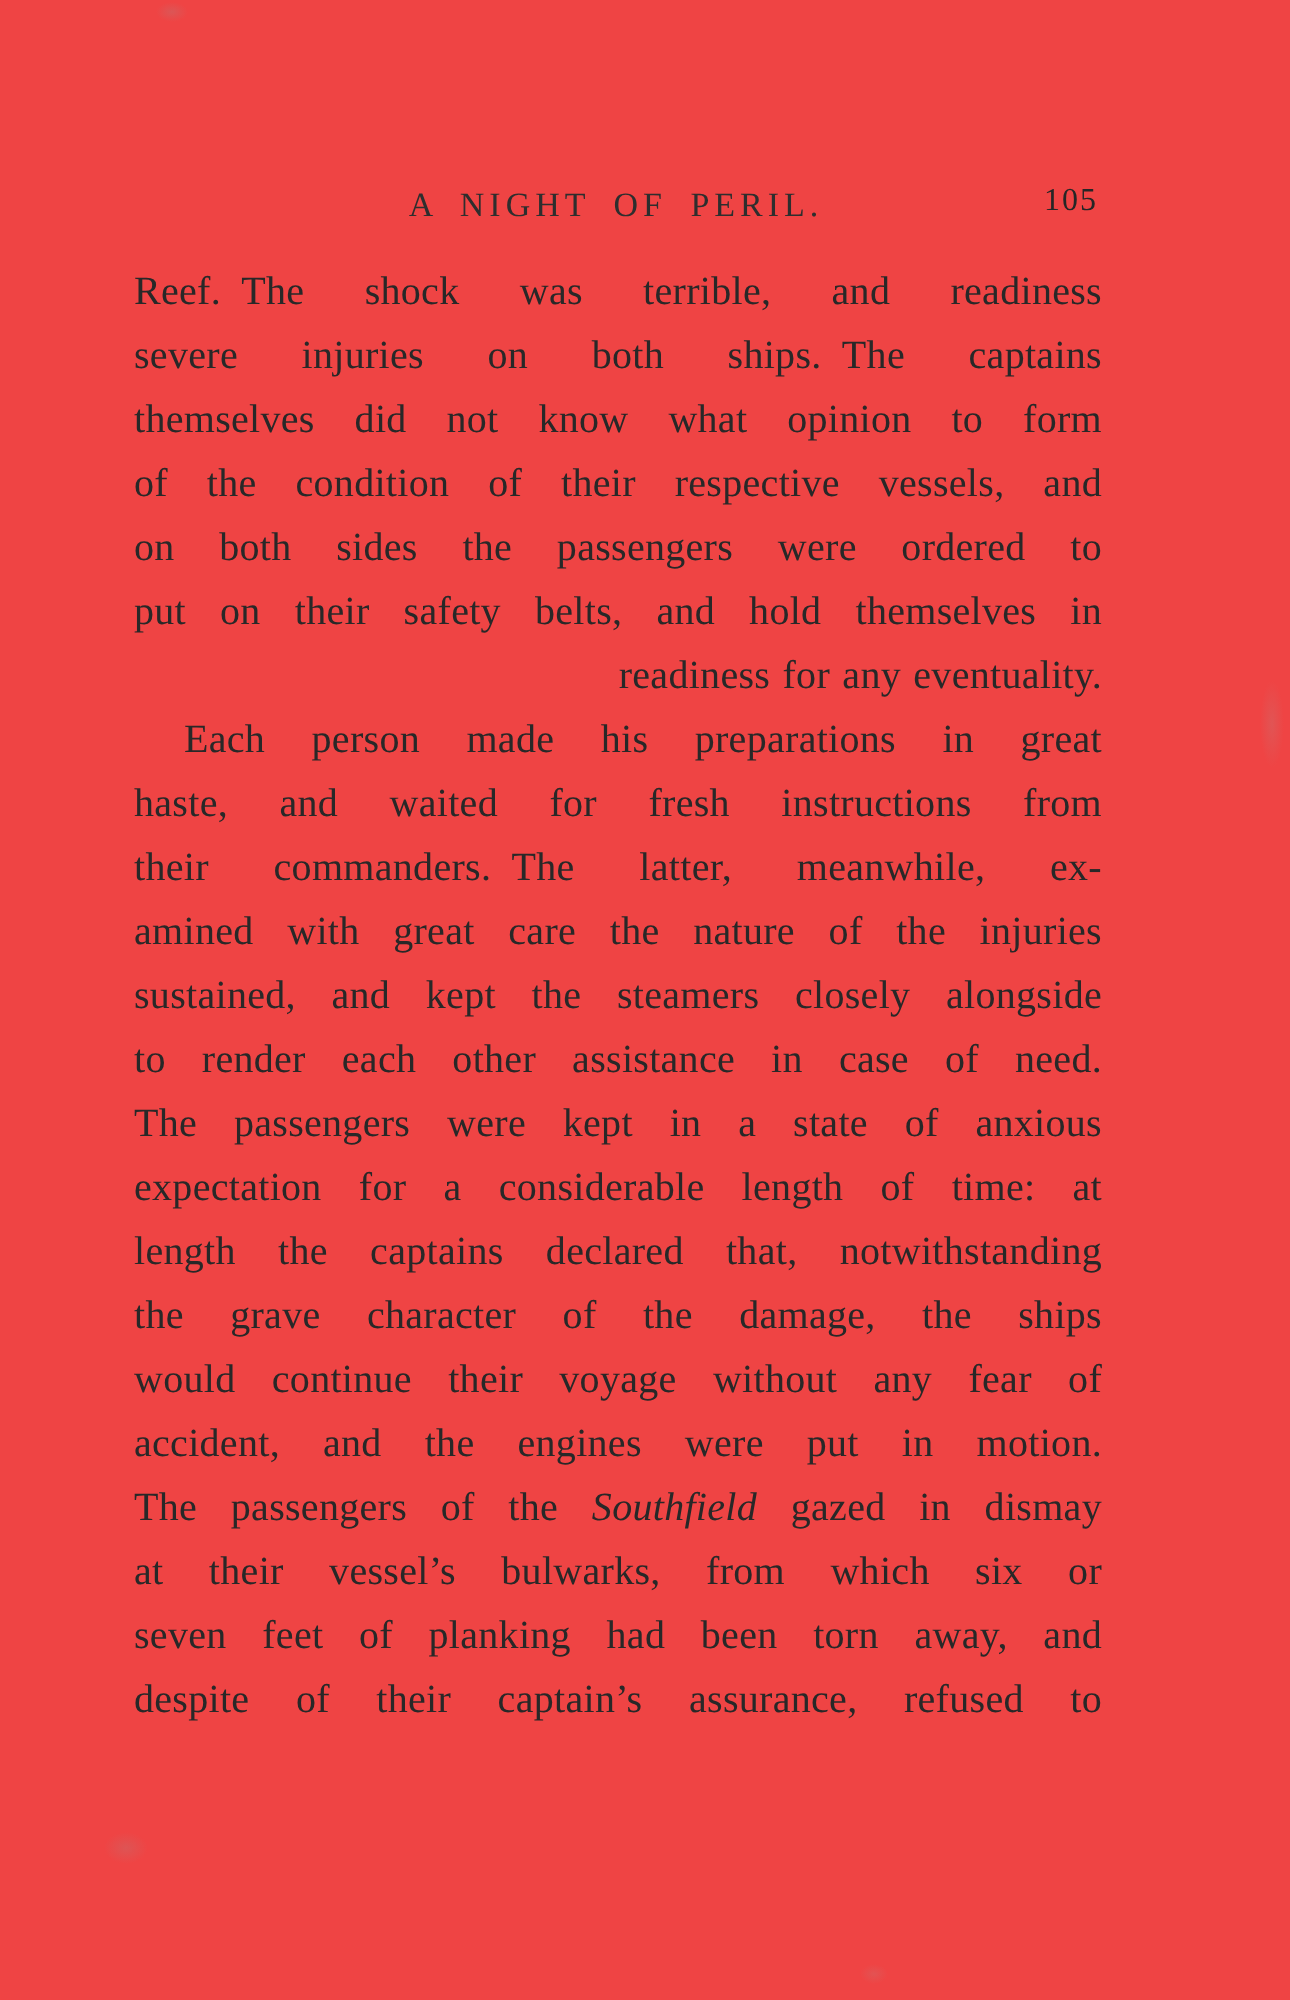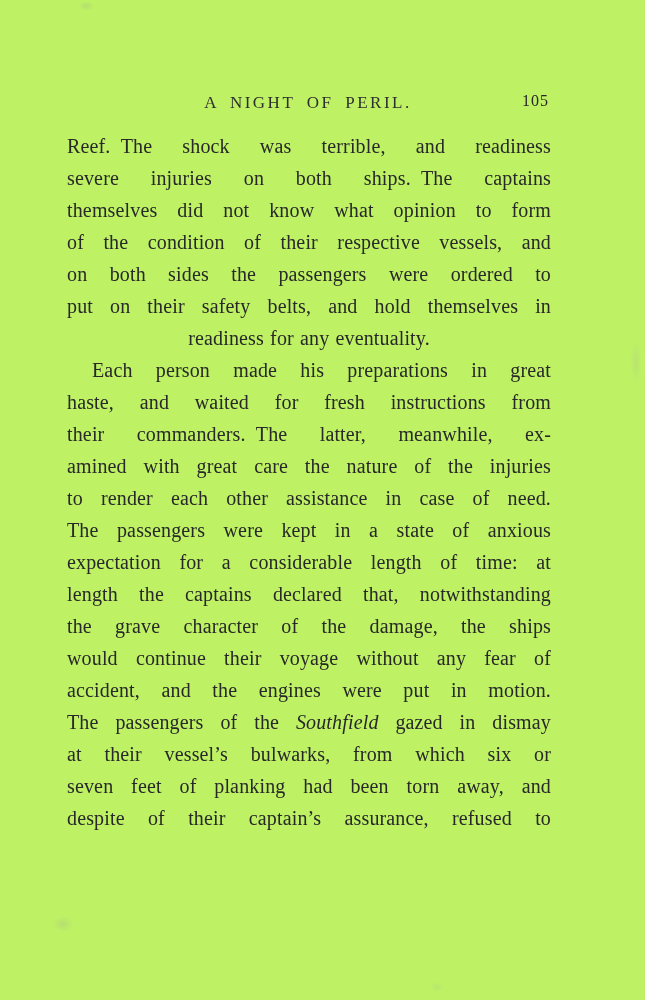--- a/index.html
+++ b/index.html
@@ -52,21 +52,21 @@
   }
   .line {
     box-sizing: border-box;
     width: 100%;
     height: 32px;
     line-height: 32px;
     font-size: 20px;
     letter-spacing: 0.15px;
     word-spacing: 1px;
     white-space: normal;
-    text-align: center;
+    text-align: right;
     color: #282828;
   }
   .line.j {
     text-align: justify;
     text-align-last: justify;
   }
   .line.ind {
     padding-left: 25px;
   }
   .it {
@@ -90,39 +90,40 @@
     background: radial-gradient(ellipse at center, rgba(150,150,150,0.2), rgba(150,150,150,0) 70%);
   }
   .smudge-4 {
     left: 430px; top: 982px; width: 14px; height: 10px;
     background: radial-gradient(ellipse at center, rgba(160,160,160,0.16), rgba(160,160,160,0) 70%);
   }
 </style>
 </head>
 <body>
 
-<div class="page" style="background: #bef264; color: rgb(40, 40, 40); text-decoration: underline;">
+<div class="page" style="background: #ef4444; color: rgb(40, 40, 40); text-decoration: underline;">
 
   <div class="running-header">
     <span class="running-title">A NIGHT OF PERIL.</span>
     <span class="page-number">105</span>
   </div>
 
   <div class="page-body">
       <div class="line j"><span>Reef. The shock was terrible, and readiness</span></div>
       <div class="line j"><span>severe injuries on both ships. The captains</span></div>
       <div class="line j"><span>themselves did not know what opinion to form</span></div>
       <div class="line j"><span>of the condition of their respective vessels, and</span></div>
       <div class="line j"><span>on both sides the passengers were ordered to</span></div>
       <div class="line j"><span>put on their safety belts, and hold themselves in</span></div>
       <div class="line"><span>readiness for any eventuality.</span></div>
       <div class="line j ind"><span>Each person made his preparations in great</span></div>
       <div class="line j"><span>haste, and waited for fresh instructions from</span></div>
       <div class="line j"><span>their commanders. The latter, meanwhile, ex-</span></div>
       <div class="line j"><span>amined with great care the nature of the injuries</span></div>
+      <div class="line j"><span>sustained, and kept the steamers closely alongside</span></div>
       <div class="line j"><span>to render each other assistance in case of need.</span></div>
       <div class="line j"><span>The passengers were kept in a state of anxious</span></div>
       <div class="line j"><span>expectation for a considerable length of time: at</span></div>
       <div class="line j"><span>length the captains declared that, notwithstanding</span></div>
       <div class="line j"><span>the grave character of the damage, the ships</span></div>
       <div class="line j"><span>would continue their voyage without any fear of</span></div>
       <div class="line j"><span>accident, and the engines were put in motion.</span></div>
       <div class="line j"><span>The passengers of the </span><span class="it">Southfield</span><span> gazed in dismay</span></div>
       <div class="line j"><span>at their vessel’s bulwarks, from which six or</span></div>
       <div class="line j"><span>seven feet of planking had been torn away, and</span></div>

